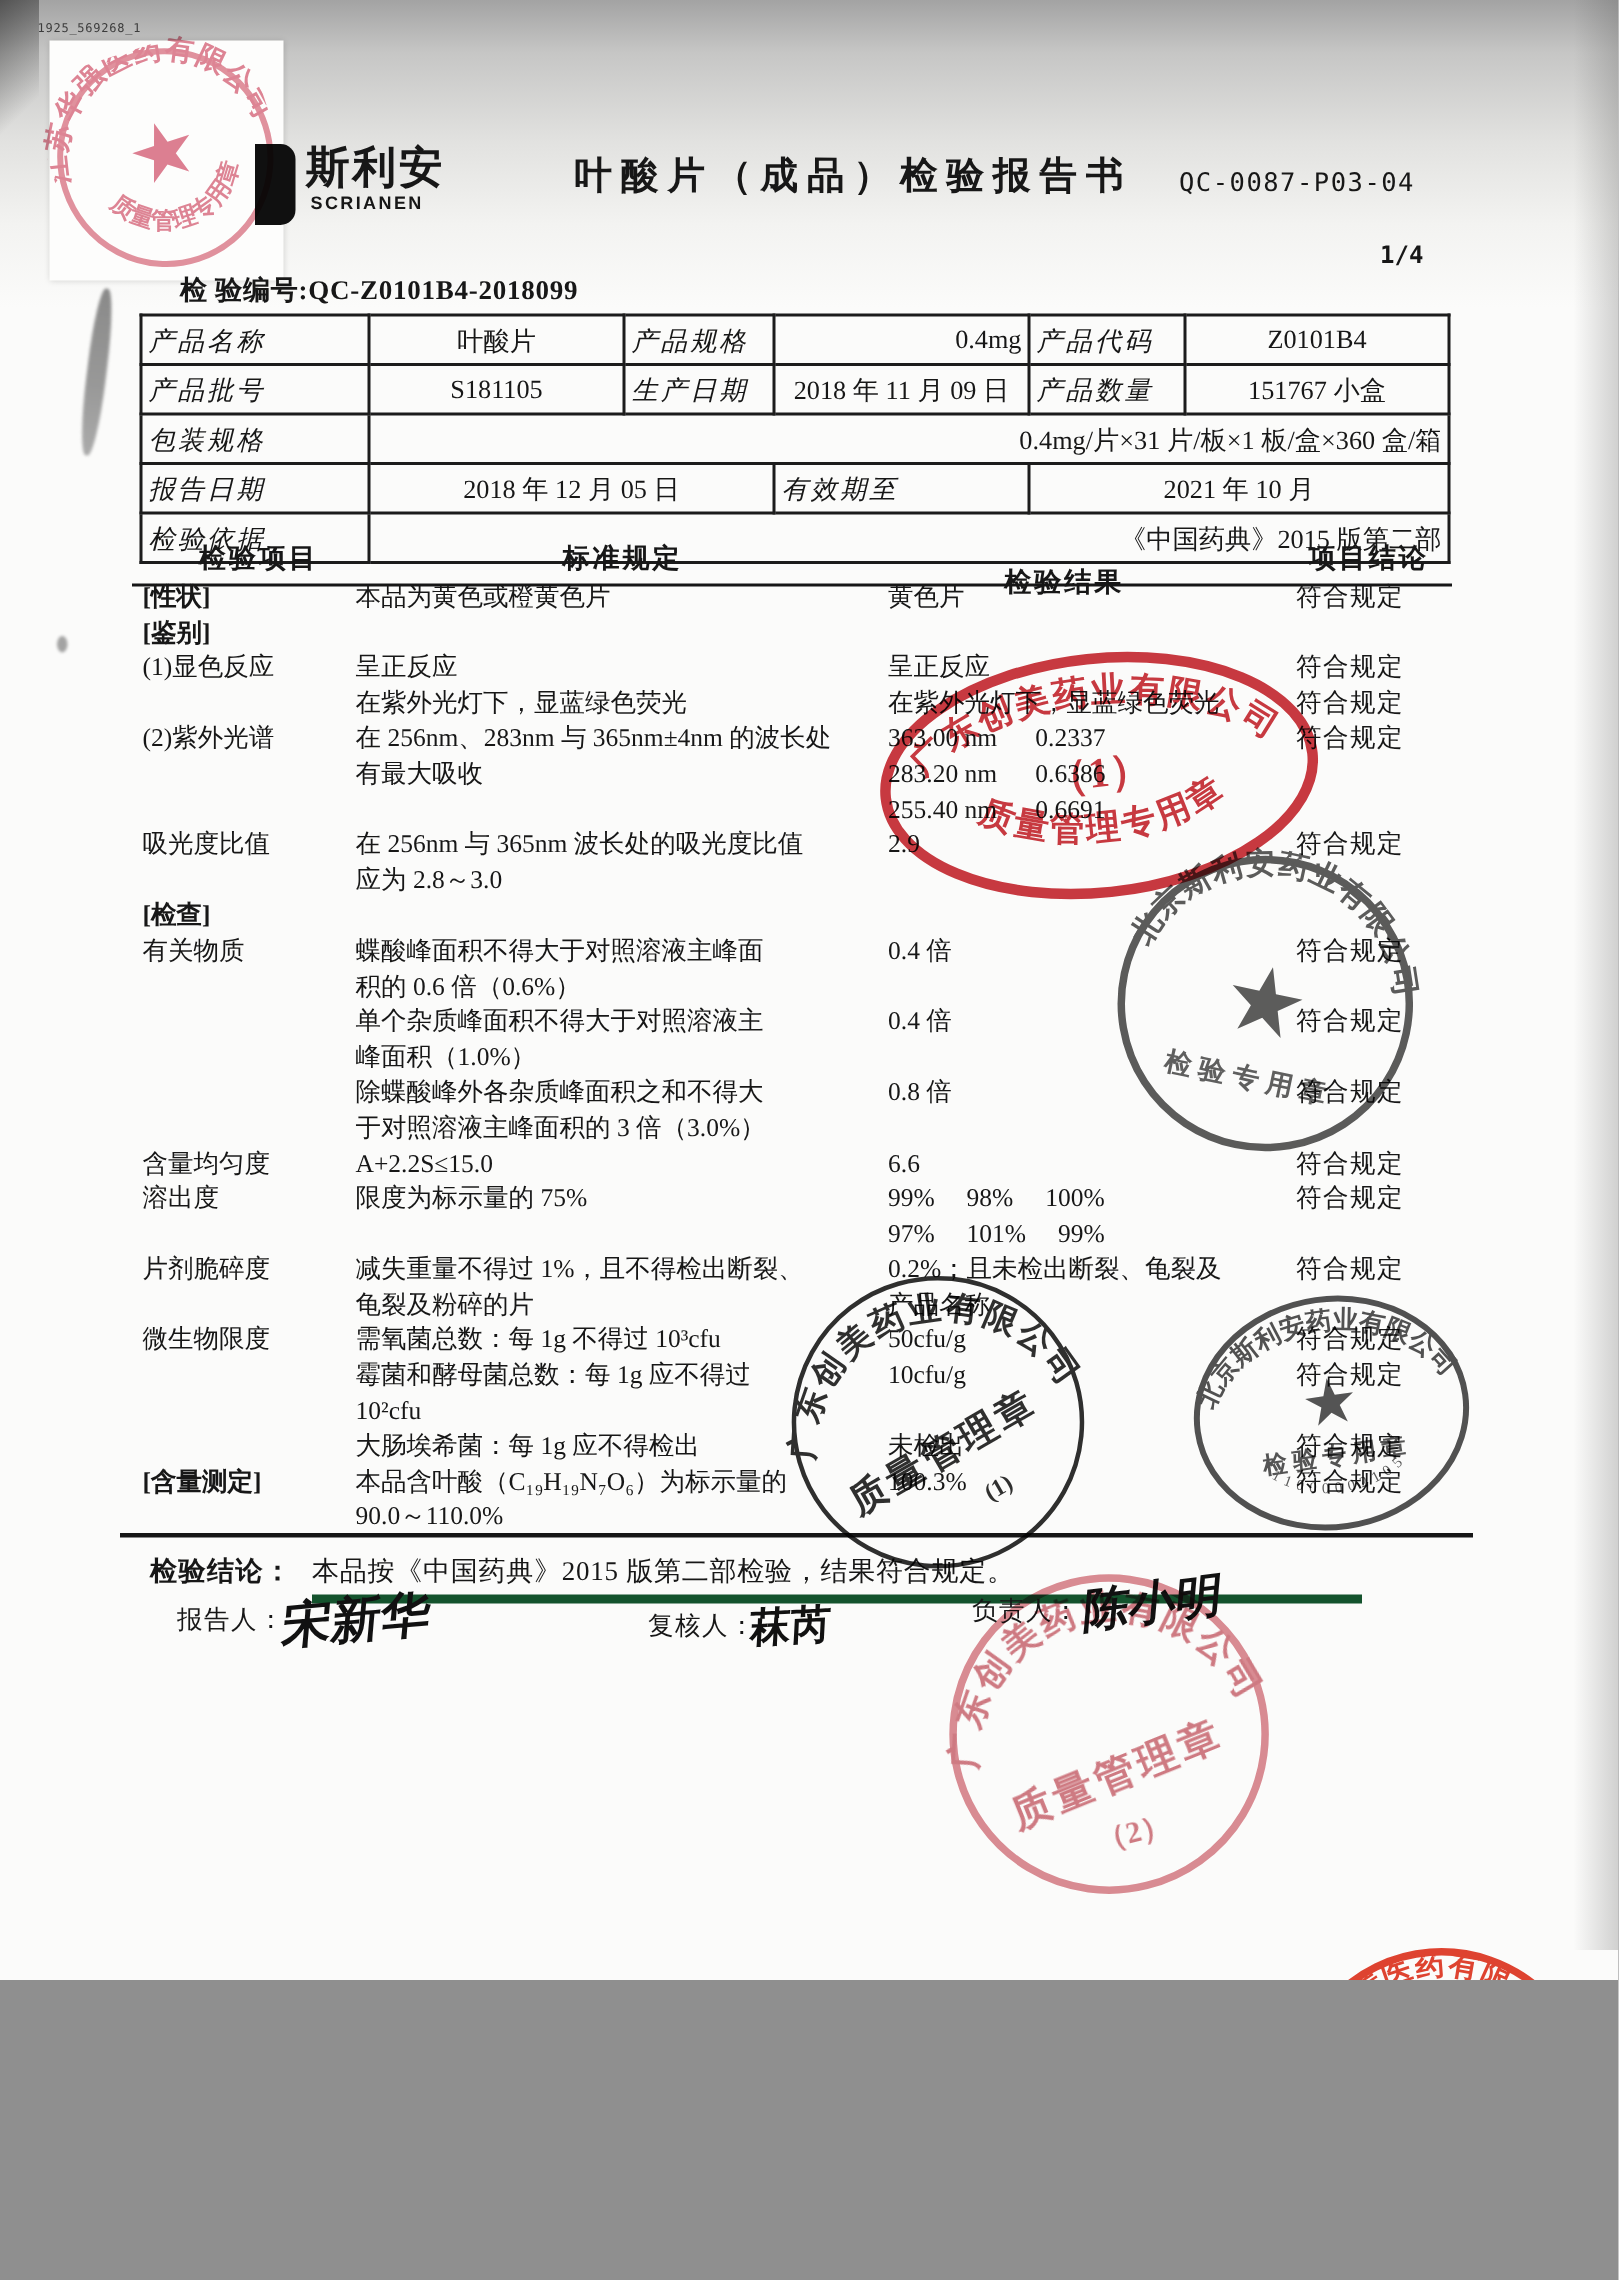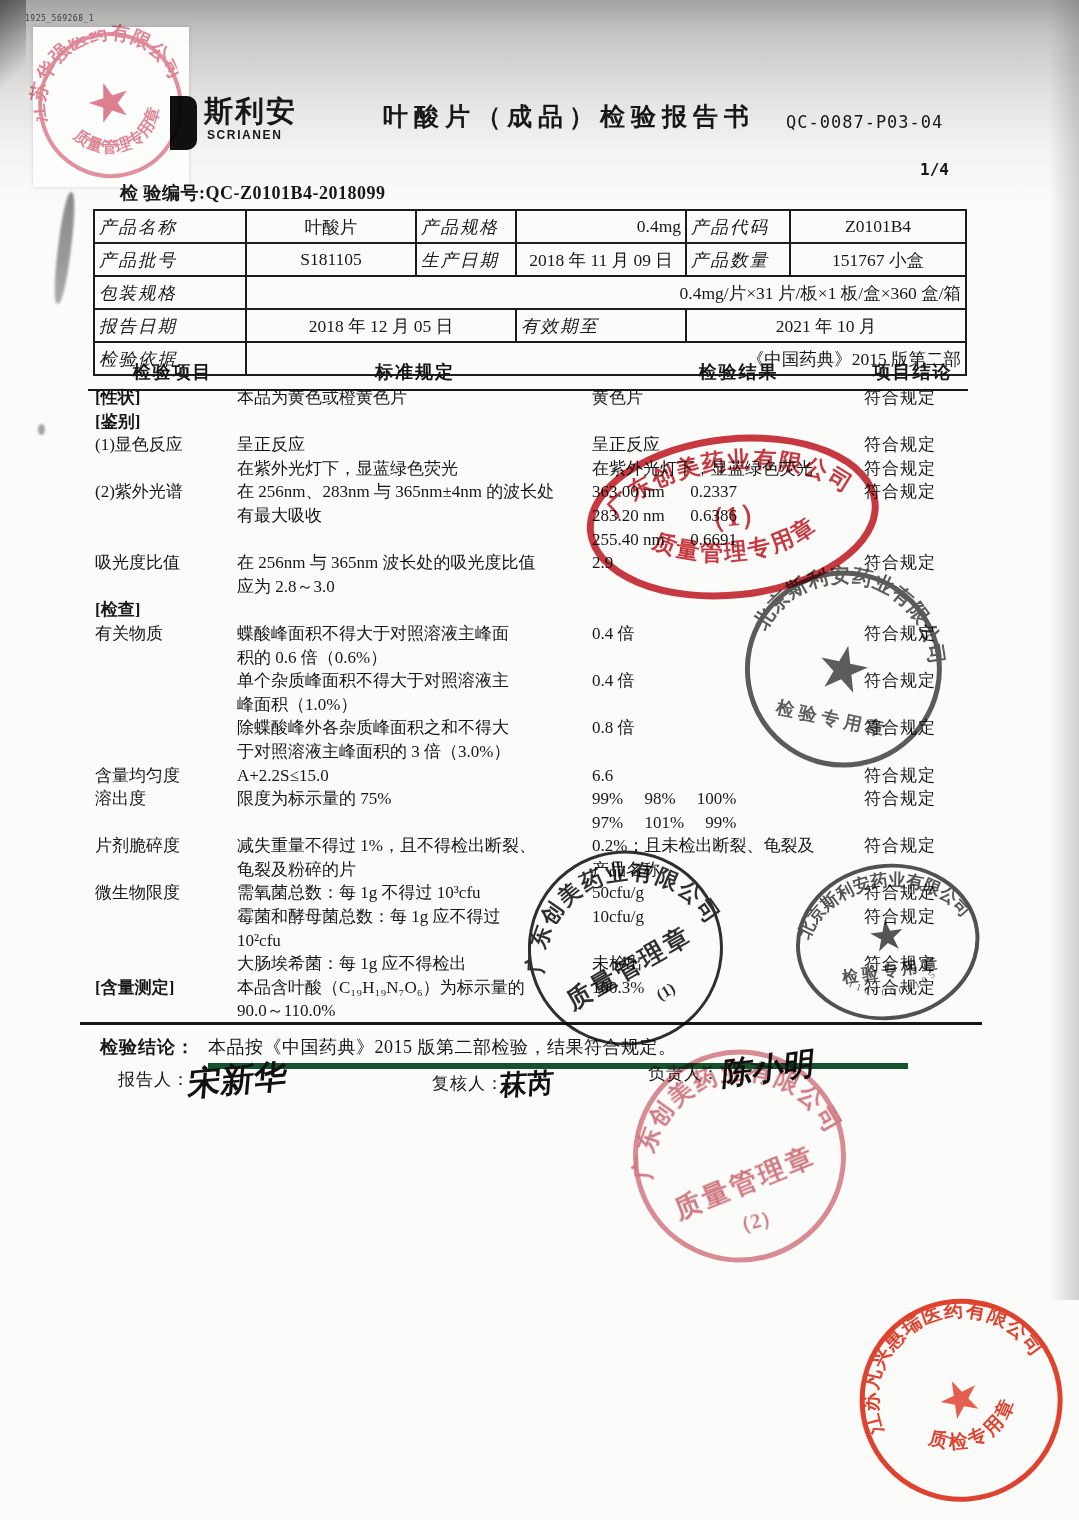--- a/index.html
+++ b/index.html
@@ -1,16 +1,16 @@
 <!DOCTYPE html>
 <html><head>
 <meta charset="utf-8">
 <style>
   html,body{margin:0;padding:0;background:#8f8f8f;}
-  .page{position:relative;width:1079px;height:1520px;margin:0 auto;background:#fbfbfa;overflow:hidden;
+  .page{position:relative;width:1079px;height:1320px;margin:0 auto;background:#fbfbfa;overflow:hidden;
         font-family:"Liberation Serif","DejaVu Serif",serif;color:#171717;}
   .abs{position:absolute;}
   .top-shade{left:0;top:0;width:1079px;height:210px;
     background:linear-gradient(180deg,#a3a3a3 0,#c6c6c5 35px,#e2e2e0 95px,#f3f3f1 150px,rgba(251,251,250,0) 205px);}
   .right-shade{top:0;right:0;width:30px;height:1300px;
     background:linear-gradient(90deg,rgba(0,0,0,0) 0,rgba(80,80,80,.25) 100%);}
   .corner-dark{left:0;top:0;width:26px;height:95px;
     background:linear-gradient(135deg,rgba(30,30,30,.6),rgba(30,30,30,0) 75%);}
   .edge-streak{left:58px;top:192px;width:13px;height:112px;border-radius:45%;
     background:linear-gradient(180deg,#2e2e2e,#4a4a4a 60%,#6b6b6b);opacity:.55;filter:blur(1.2px);transform:rotate(7deg);}
@@ -28,21 +28,21 @@
   
   table.info{position:absolute;left:93px;top:209px;width:872px;border-collapse:collapse;table-layout:fixed;
     font-size:17.5px;}
   table.info td{border:2px solid #1c1c1c;height:31px;padding:0 4px;white-space:nowrap;overflow:hidden;}
   td.lbl{text-align:left;letter-spacing:2px;font-style:italic;}
   td.ctr{text-align:center;}
   td.lft{text-align:right;padding-left:9px;}
   
   .spec-head{top:360px;left:0;width:1079px;height:26px;font-size:18px;font-weight:700;}
   .spec-head span{position:absolute;display:inline-block;text-align:center;letter-spacing:2px;}
-  .sh1{left:100px;width:145px;} .sh2{left:330px;width:170px;} .sh3{left:651px;width:175px;} .sh4{left:825px;width:175px;}
+  .sh1{left:100px;width:145px;} .sh2{left:330px;width:170px;} .sh3{left:622px;width:175px;margin-top:16px;} .sh4{left:825px;width:175px;}
   .rule{position:absolute;background:#161616;}
   #spec-lines{position:absolute;left:0;top:386px;width:1079px;}
   .spec-line{position:relative;height:23.6px;line-height:23.6px;font-size:17px;}
   .spec-line span{position:absolute;white-space:pre;top:0;}
   .c-item{left:95px;}
   .c-std{left:237px;}
   .c-res{left:592px;width:268px;}
   .c-concl{left:864px;letter-spacing:1px;}
   .bold{font-weight:700;}
   

